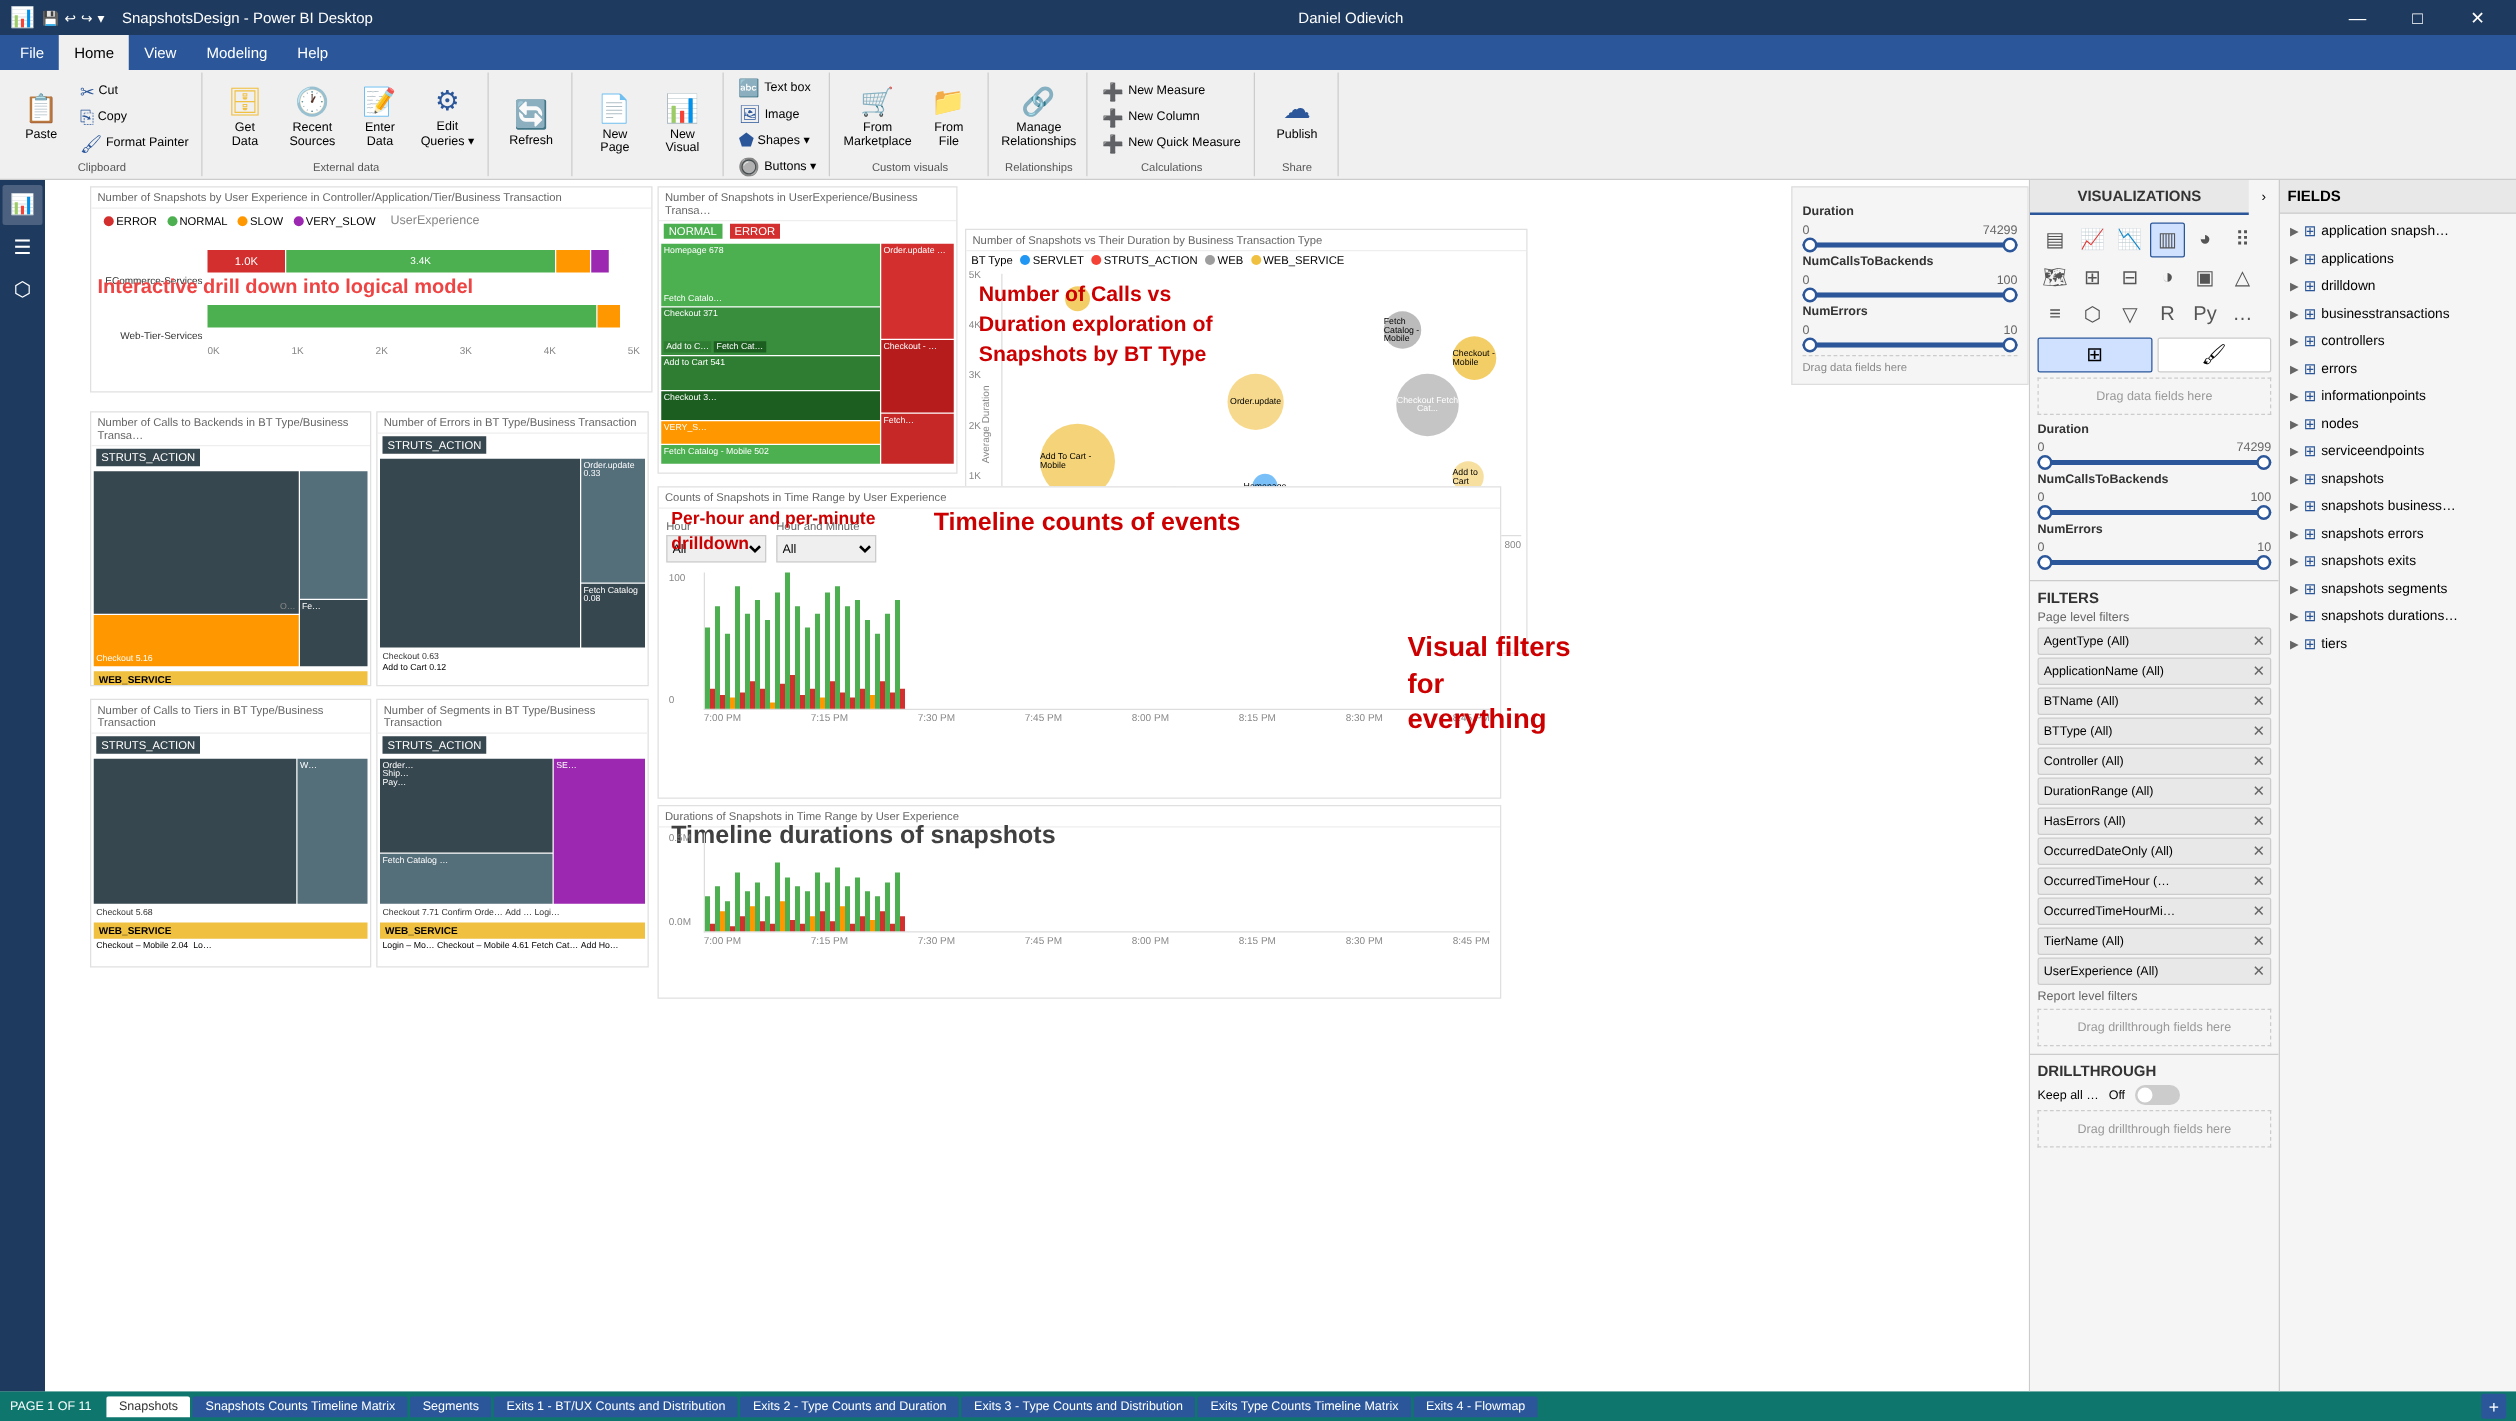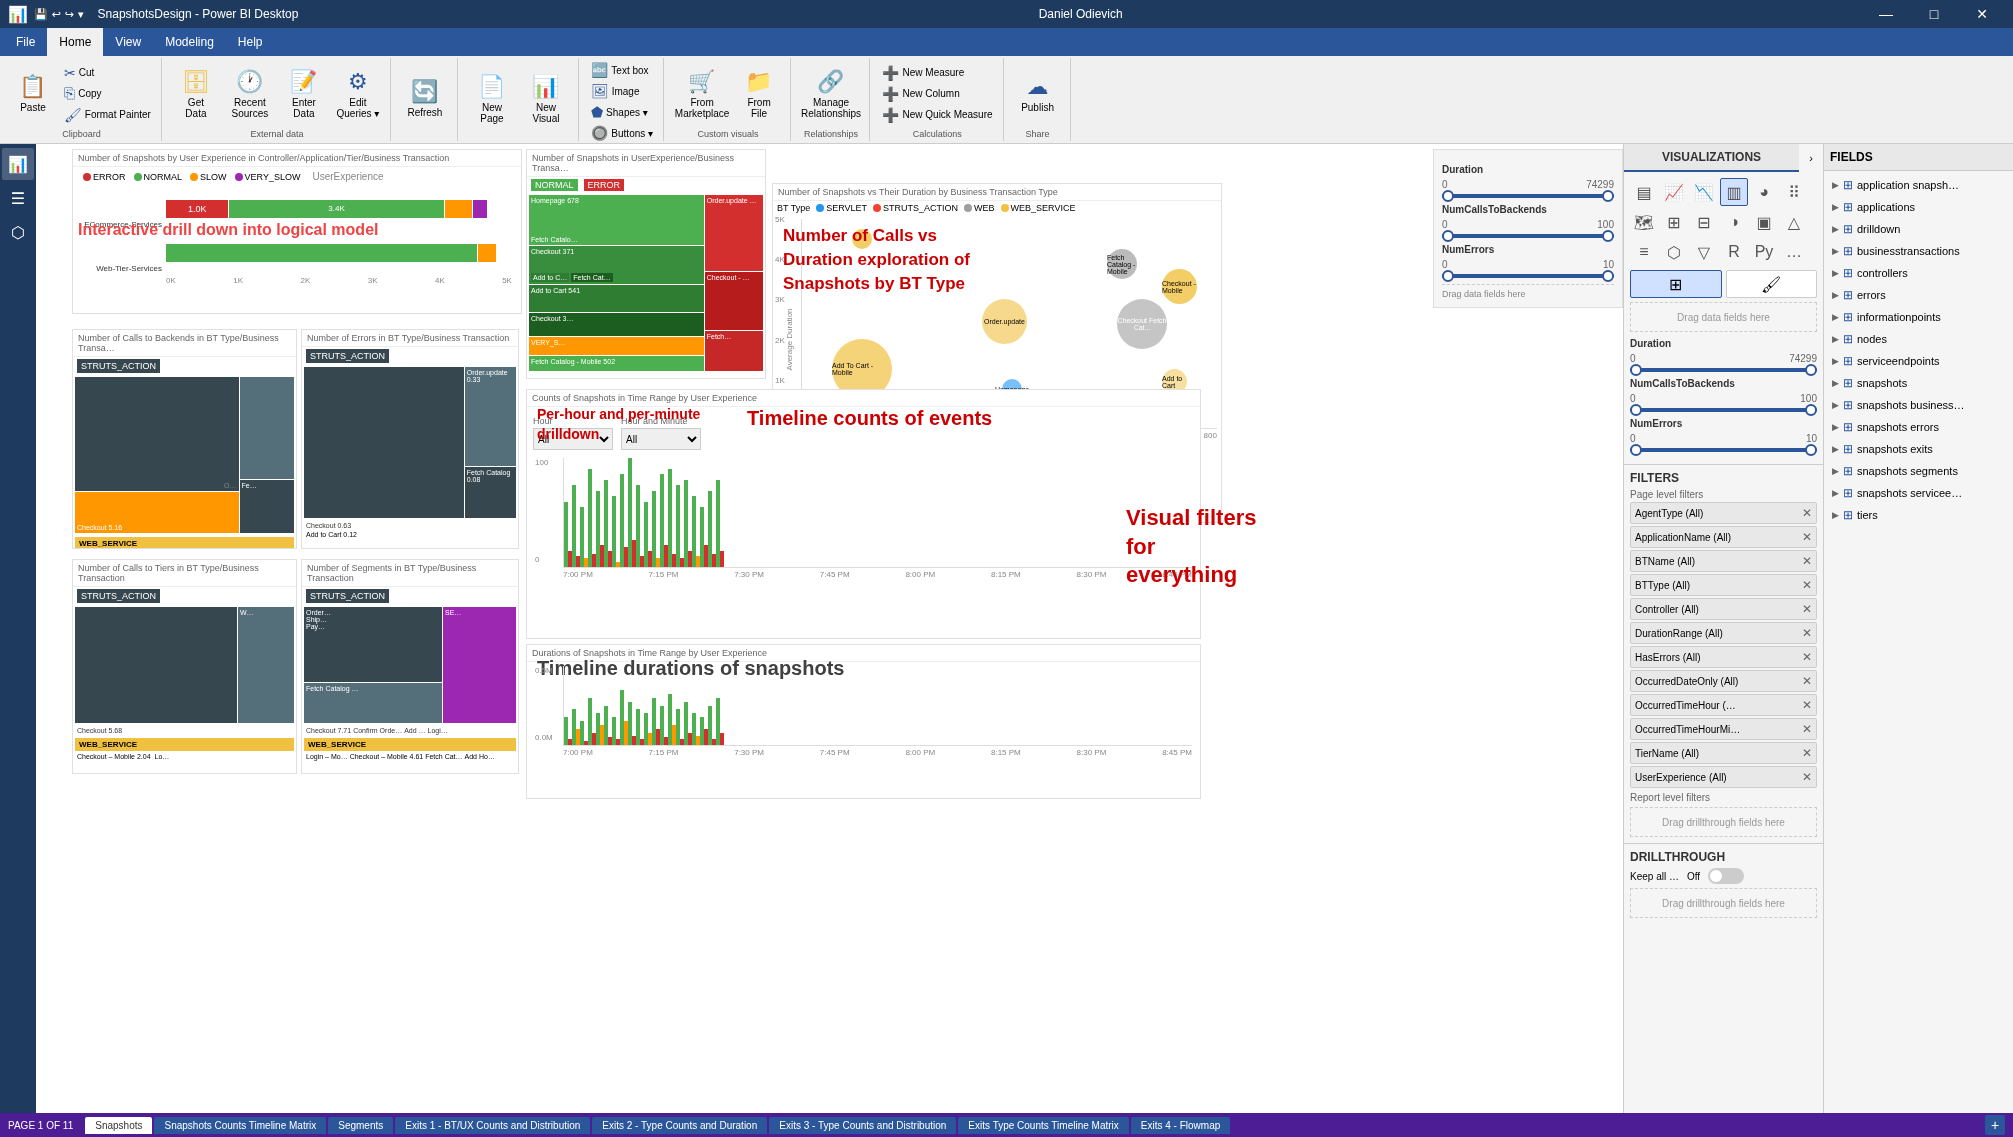--- a/index.html
+++ b/index.html
@@ -72,21 +72,21 @@
     
     #fields-panel { width: 200px; background: #f5f5f5; border-left: 1px solid #ccc; display: flex; flex-direction: column; overflow: hidden; }
     #fields-header { padding: 6px; font-size: 12px; font-weight: bold; background: #e8e8e8; border-bottom: 1px solid #ccc; }
     .fields-list { overflow-y: auto; padding: 4px; }
     .field-group { margin-bottom: 2px; }
     .field-group-header { display: flex; align-items: center; gap: 4px; padding: 3px 4px; cursor: pointer; border-radius: 2px; font-size: 11px; }
     .field-group-arrow { font-size: 9px; color: #666; }
     .field-icon { font-size: 12px; color: #2b579a; }
     
     
-    #statusbar { height: 24px; background: #4c1d95; display: flex; align-items: center; padding: 0 8px; color: white; font-size: 11px; gap: 12px; text-align: center; }
+    #statusbar { height: 24px; background: #0f766e; display: flex; align-items: center; padding: 0 8px; color: white; font-size: 11px; gap: 12px; text-align: center; }
     .tab-bar { flex: 1; display: flex; gap: 2px; overflow: hidden; }
     .tab-item { padding: 3px 10px; background: #2b579a; color: white; font-size: 10px; cursor: pointer; border-radius: 2px 2px 0 0; white-space: nowrap; }
     .tab-item.active { background: white; color: #333; }
     .tab-add { width: 20px; height: 20px; display: flex; align-items: center; justify-content: center; background: #2b579a; color: white; cursor: pointer; border-radius: 2px; font-size: 14px; }
     
     
     .slider-container { margin: 6px 0; }
     .slider-label { font-size: 10px; font-weight: bold; color: #333; margin-bottom: 4px; }
     .slider-range { display: flex; justify-content: space-between; font-size: 10px; color: #666; }
     .slider-track { height: 4px; background: #ddd; border-radius: 2px; position: relative; margin: 4px 0; }
@@ -979,21 +979,21 @@
           <div class="field-group-header">
             <span class="field-group-arrow">▶</span>
             <span class="field-icon">⊞</span>
             <span>snapshots segments</span>
           </div>
         </div>
         <div class="field-group">
           <div class="field-group-header">
             <span class="field-group-arrow">▶</span>
             <span class="field-icon">⊞</span>
-            <span>snapshots servicee…</span>
+            <span>snapshots durations…</span>
           </div>
         </div>
         <div class="field-group">
           <div class="field-group-header">
             <span class="field-group-arrow">▶</span>
             <span class="field-icon">⊞</span>
             <span>tiers</span>
           </div>
         </div>
       </div>

